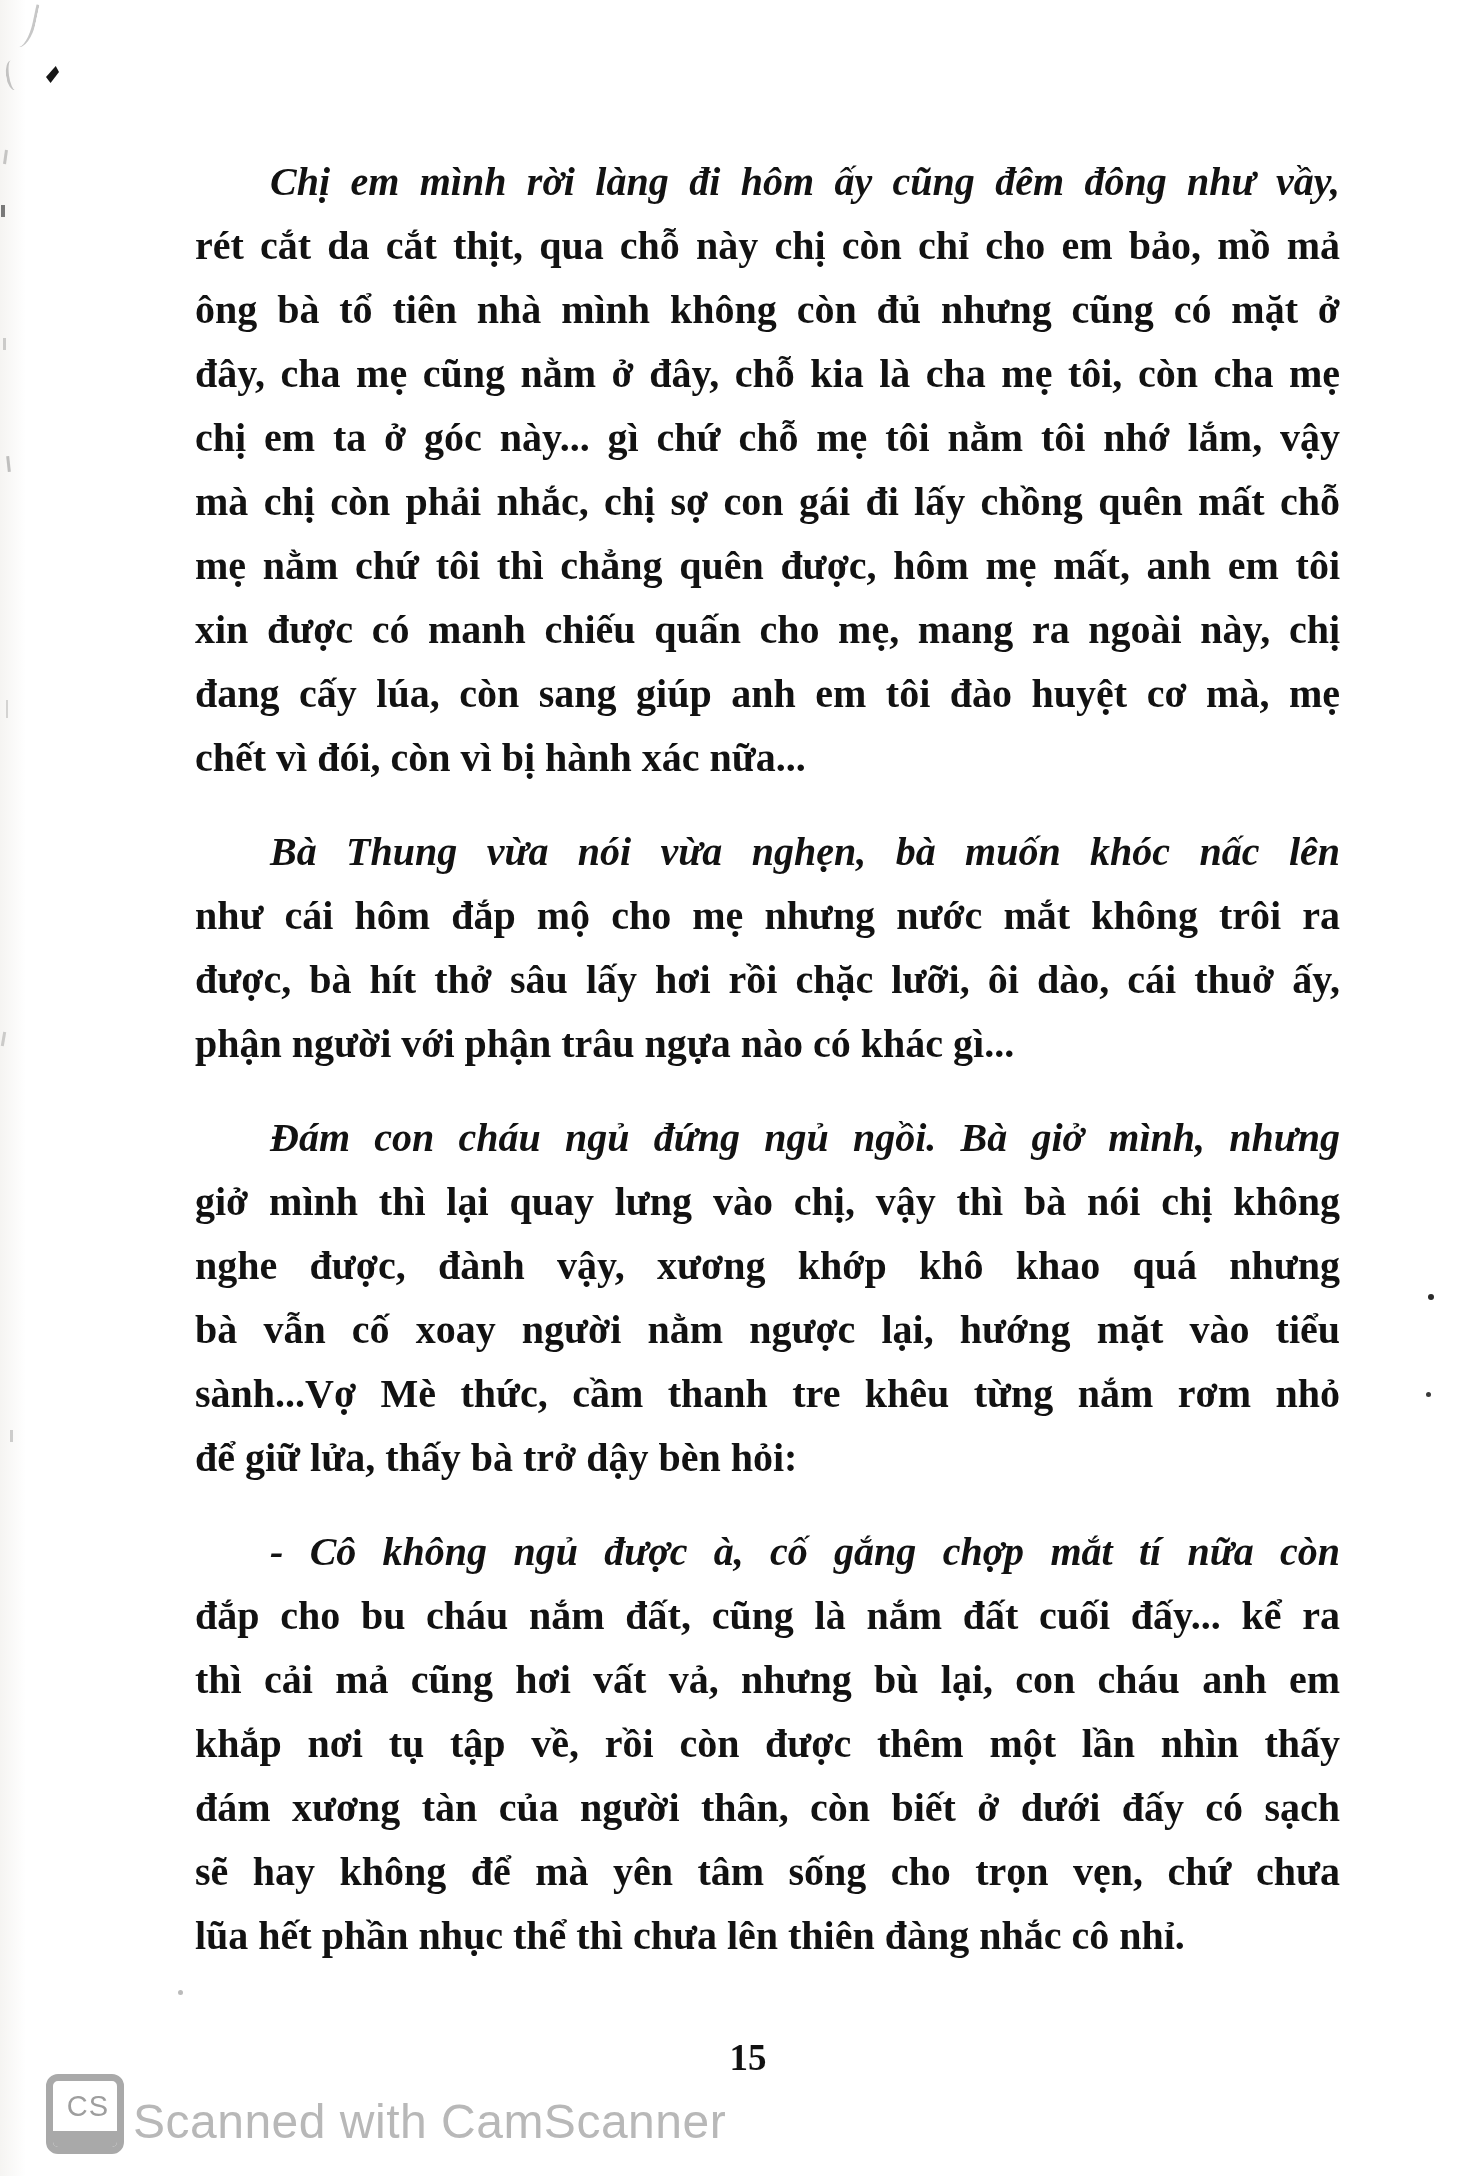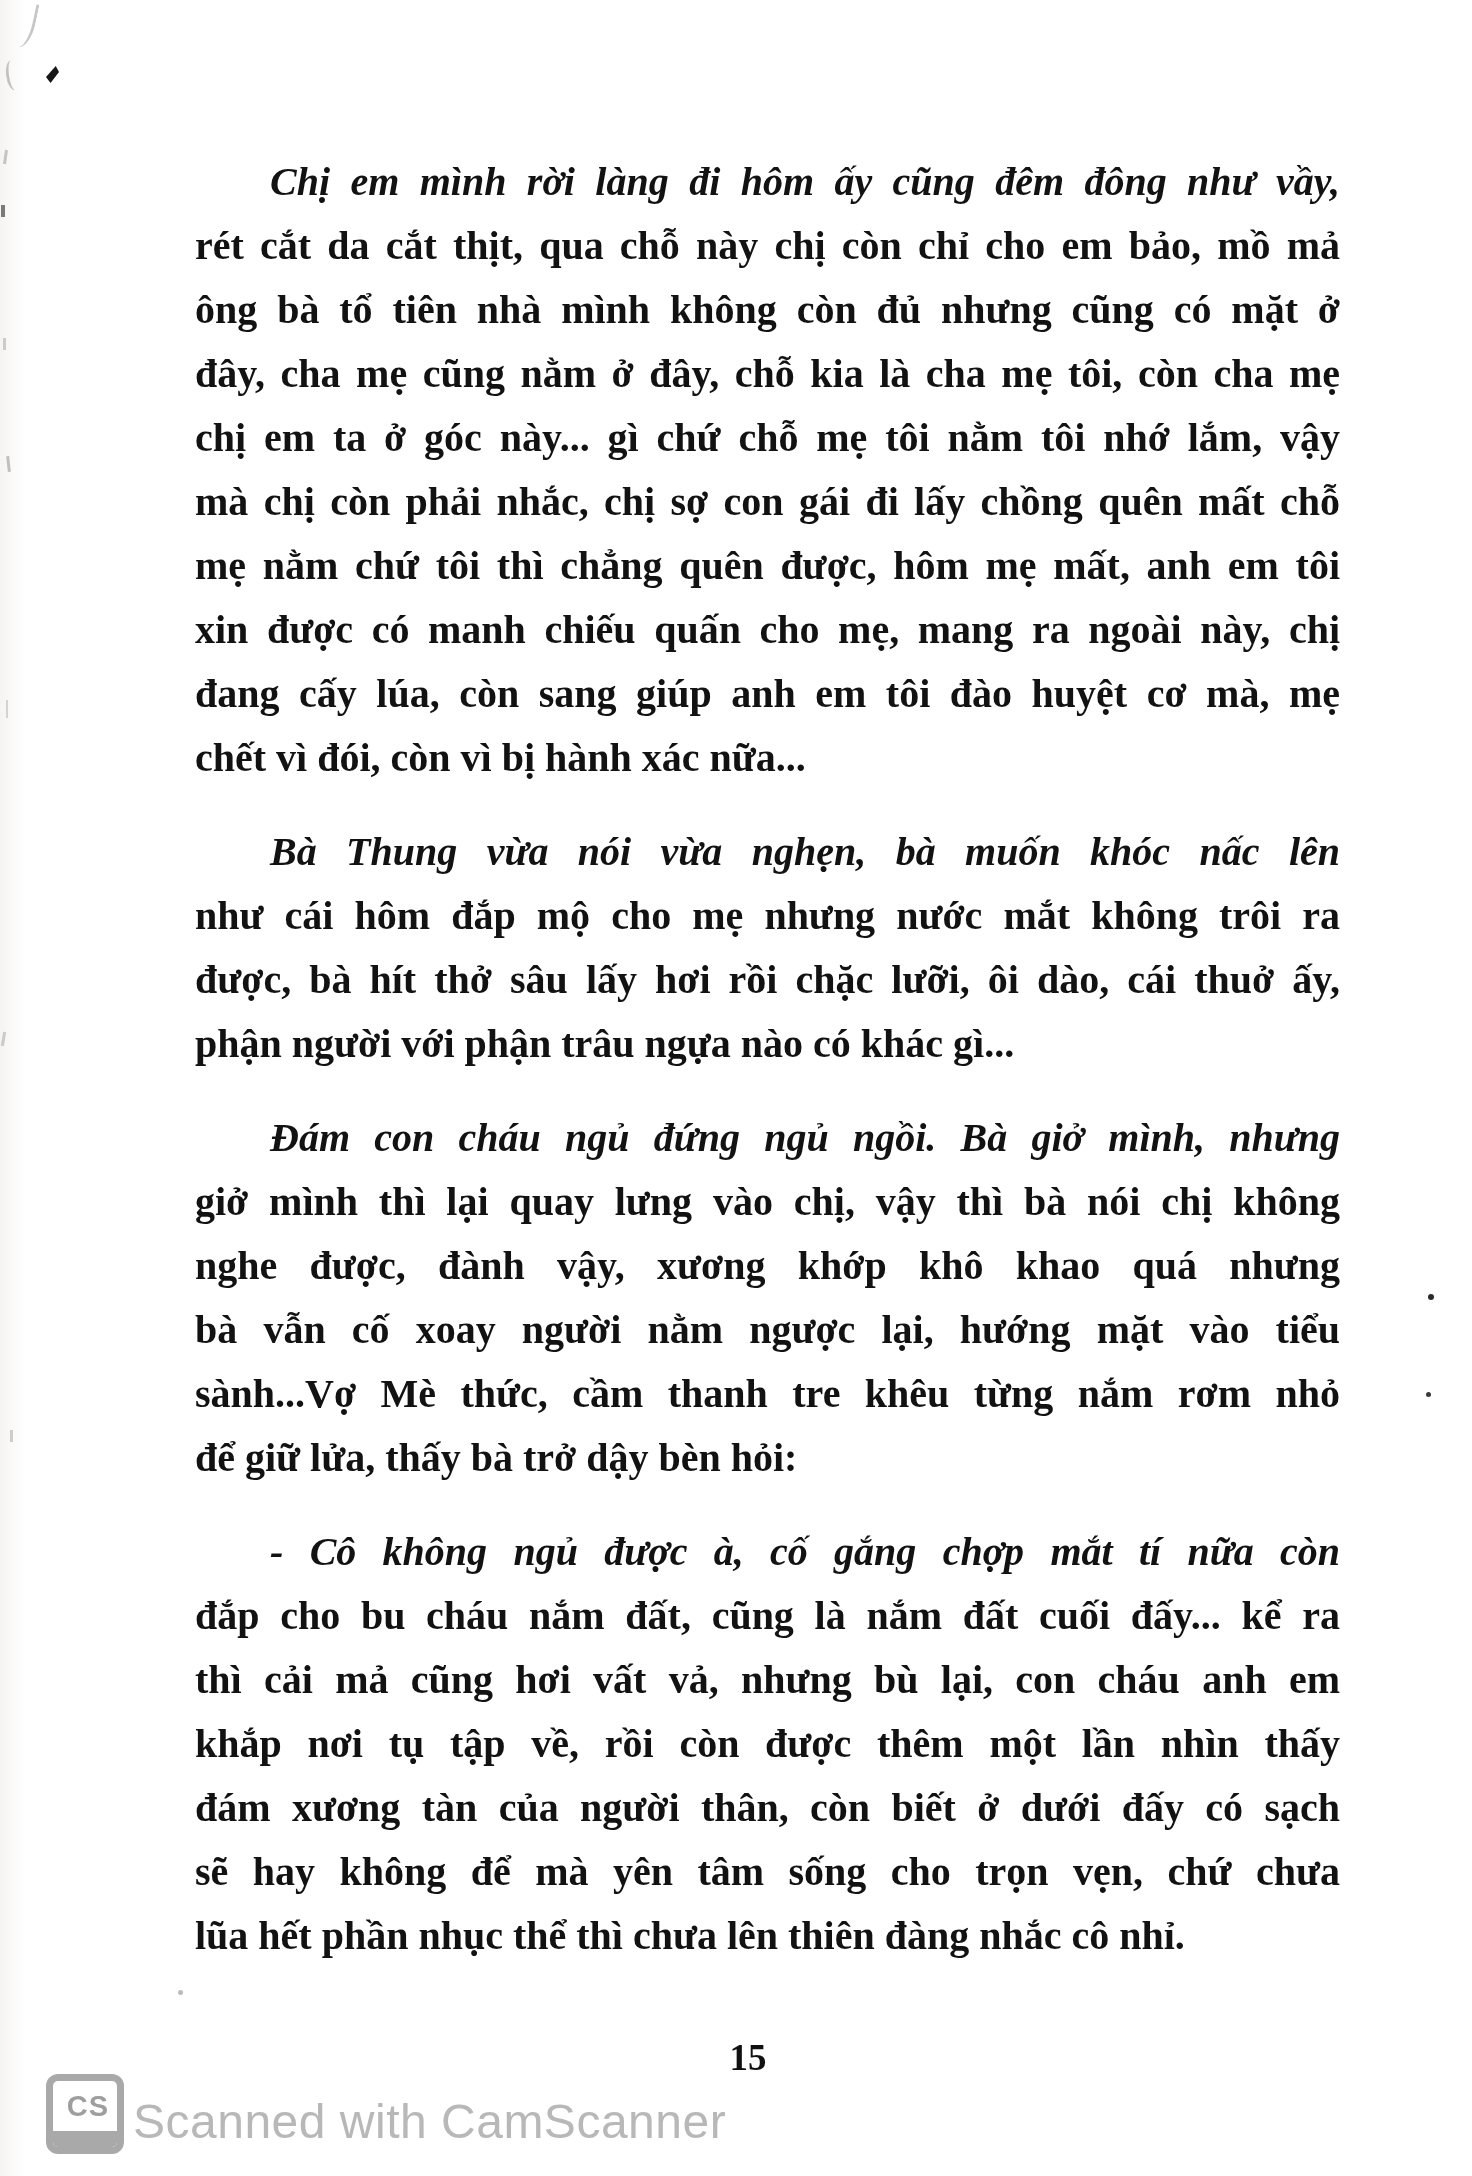--- a/index.html
+++ b/index.html
@@ -52,21 +52,21 @@
     border: 7px solid #a9a9a9;
     border-radius: 12px;
     background: #ffffff;
     overflow: hidden;
     display: flex; flex-direction: column;
   }
   .cs-logo .cs-text {
     flex: 1;
     display: flex; align-items: center; justify-content: center;
     font-family: "Liberation Sans", sans-serif;
-    font-weight: bold; font-size: 29px;
+    font-weight: normal; font-size: 29px;
     color: #9e9e9e; letter-spacing: 1px; padding-left: 6px;
   }
   .cs-logo .cs-bar { height: 16px; background: #a9a9a9; }
   .cs-label {
     position: absolute;
     left: 133px; top: 2094px;
     font-family: "Liberation Sans", sans-serif;
     font-size: 48px; font-weight: 400;
     color: #b8b8b8; letter-spacing: 0.5px;
     white-space: nowrap;

